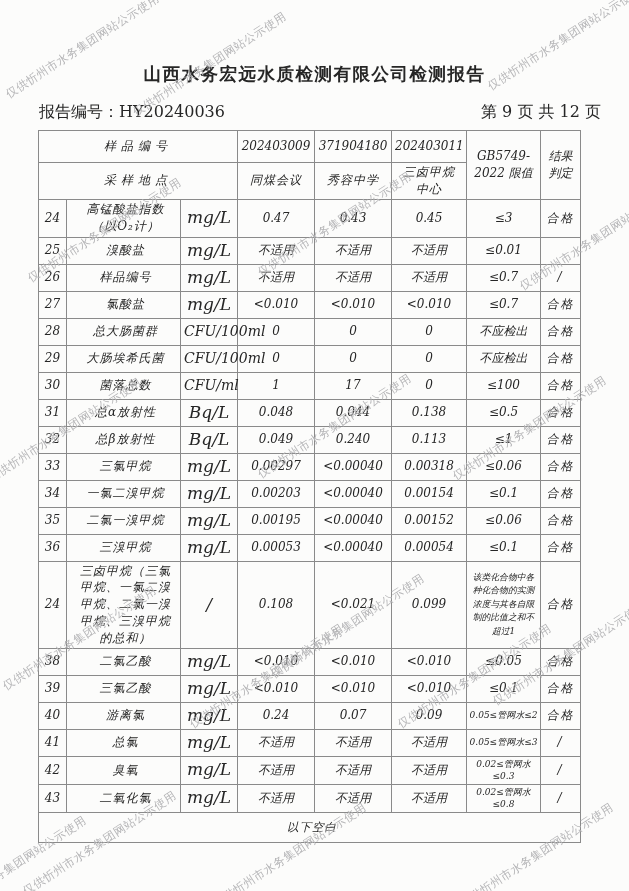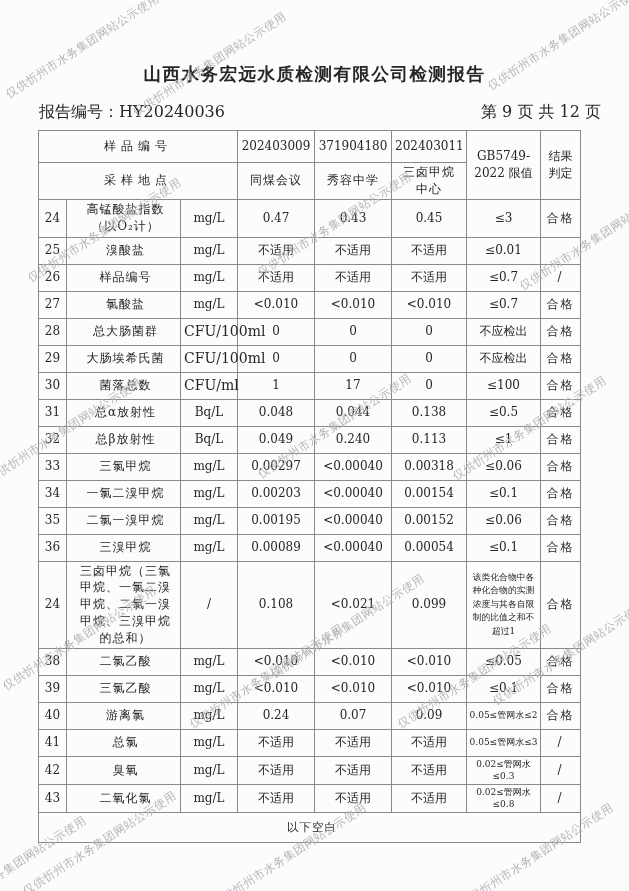--- a/index.html
+++ b/index.html
@@ -23,32 +23,33 @@
   }
   .meta {
     display:flex; justify-content:space-between; align-items:flex-end;
     margin:16px 28px 7px 39px; font-size:16px;
     position:relative; z-index:2;
   }
   table.report {
     margin-left:38px; width:542px; border-collapse:collapse;
     table-layout:fixed; font-size:12px; position:relative; z-index:2;
     background:transparent;
+    font-style:italic;
   }
   td { border:1px solid #8a8a8a; text-align:center; vertical-align:middle; padding:1px 3px; line-height:1.4; }
   thead td { white-space:pre-line; }
   .hrow1 td { height:29px; }
   .hrow2 td { height:33px; }
   .merge-label { letter-spacing:5px; }
   .loc { letter-spacing:1px; }
   tbody tr { height:27px; }
   tr.tall { height:38px; }
   .c-no { letter-spacing:0; }
   .c-param { text-align:center; padding-left:7px; letter-spacing:1px; }
-  .c-unit { font-size:12px; }
+  .c-unit { font-size:17px; }
   .c-unit.small-unit { font-size:14px; letter-spacing:0; }
   .c-limit.small { font-size:9px; letter-spacing:0; padding:1px 1px; }
   .c-limit.tiny { font-size:8.8px; letter-spacing:0; line-height:1.55; padding:2px 4px; }
   .c-result { letter-spacing:2px; }
   .blank-cell { text-align:center; padding-left:8px; font-size:11.5px; letter-spacing:1px; height:27px; }
 </style>
 </head>
 <body>
 
 <div class="page">
@@ -229,21 +230,21 @@
     <td class="c-val">0.00195</td>
     <td class="c-val">&lt;0.00040</td>
     <td class="c-val">0.00152</td>
     <td class="c-limit">≤0.06</td>
     <td class="c-result">合格</td>
   </tr>
         <tr>
     <td class="c-no">36</td>
     <td class="c-param">三溴甲烷</td>
     <td class="c-unit">mg/L</td>
-    <td class="c-val">0.00089</td>
+    <td class="c-val">0.00053</td>
     <td class="c-val">&lt;0.00040</td>
     <td class="c-val">0.00054</td>
     <td class="c-limit">≤0.1</td>
     <td class="c-result">合格</td>
   </tr>
         <tr>
     <td class="c-no">24</td>
     <td class="c-param">三卤甲烷（三氯甲烷、一氯二溴甲烷、二氯一溴甲烷、三溴甲烷的总和）</td>
     <td class="c-unit">/</td>
     <td class="c-val">0.108</td>

